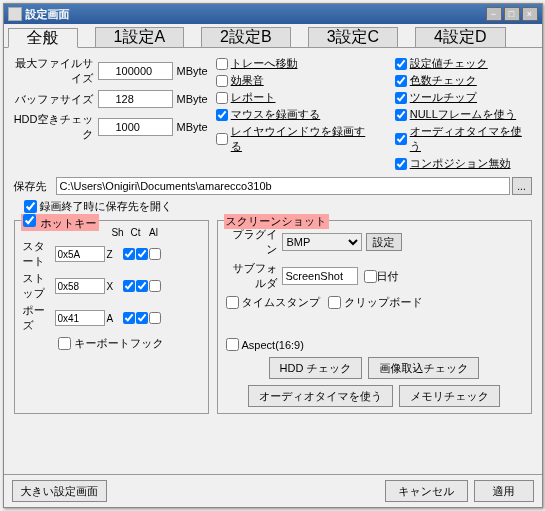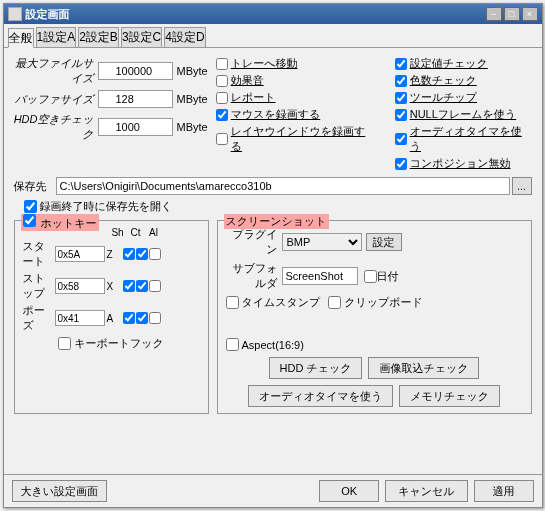--- a/index.html
+++ b/index.html
@@ -65,27 +65,27 @@
     }
     .tabs-bar {
       background: #f0f0f0;
       border-bottom: 1px solid #999;
       display: flex;
       align-items: flex-end;
       padding: 3px 4px 0 4px;
       flex-shrink: 0;
     }
     .tab {
-      padding: 2px 0;
+      padding: 2px 18px;
       border: 1px solid #999;
       border-bottom: none;
       background: #e0e0e0;
       cursor: pointer;
-      margin-right: 2px;
-      font-size: 12px;
+      margin-right: 17px;
+      font-size: 16px;
       height: 20px;
       display: flex;
       align-items: center;
     }
     .tab.active {
       background: #f0f0f0;
       border-bottom: 1px solid #f0f0f0;
       margin-bottom: -1px;
       z-index: 1;
     }
@@ -97,21 +97,20 @@
     .section-row {
       display: flex;
       align-items: center;
       margin-bottom: 4px;
     }
     .label {
       font-size: 11px;
       width: 80px;
       text-align: right;
       margin-right: 4px;
-      font-style: italic;
     }
     .input-field {
       width: 75px;
       height: 18px;
       border: 1px solid #999;
       background: white;
       padding: 1px 17px;
       font-size: 11px;
     }
     .unit {
@@ -555,18 +554,17 @@
         </div>
       </div>
     </div>
   </div>
 
   <div class="bottom-bar">
     <div class="bottom-bar-left">
       <button class="big-btn">大きい設定画面</button>
     </div>
     <div class="bottom-bar-right">
-      <button>OK</button>
       <button>キャンセル</button>
       <button>適用</button>
     </div>
   </div>
 </div>
 
 </body></html>

